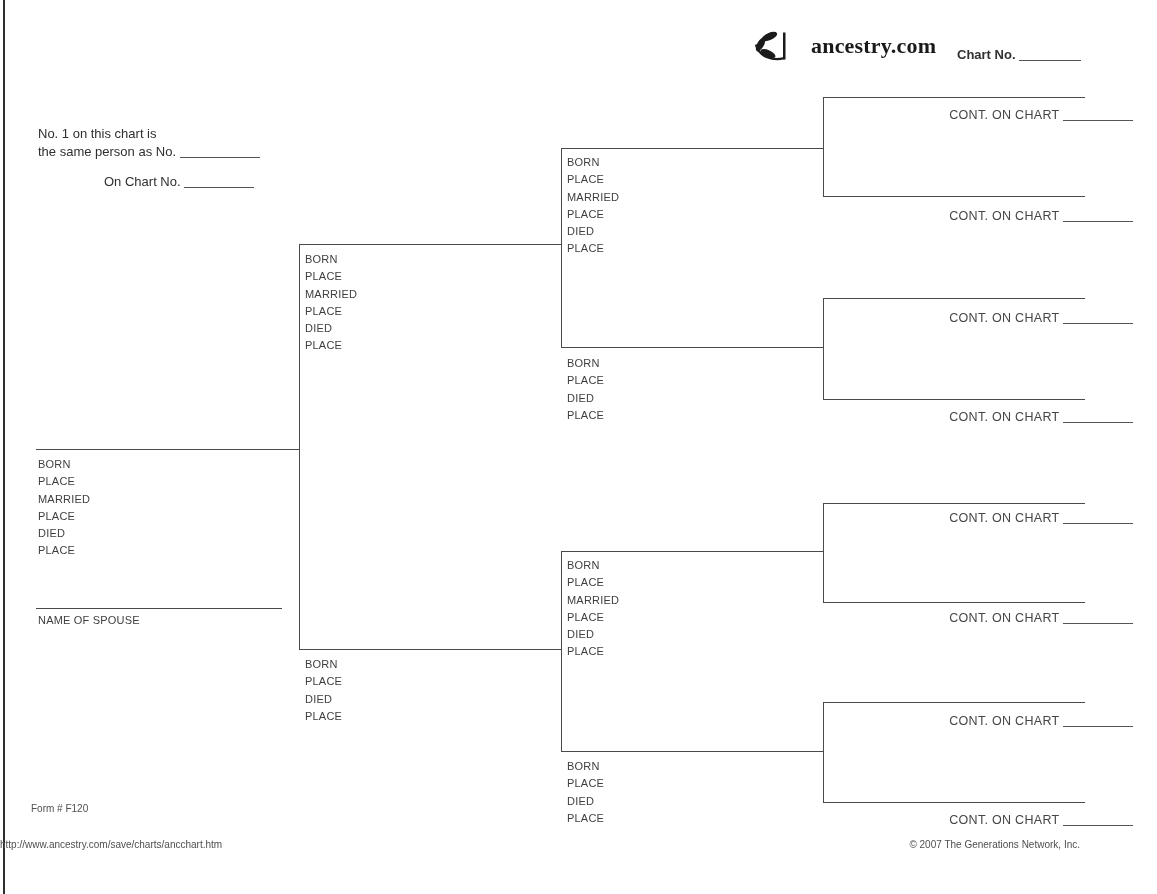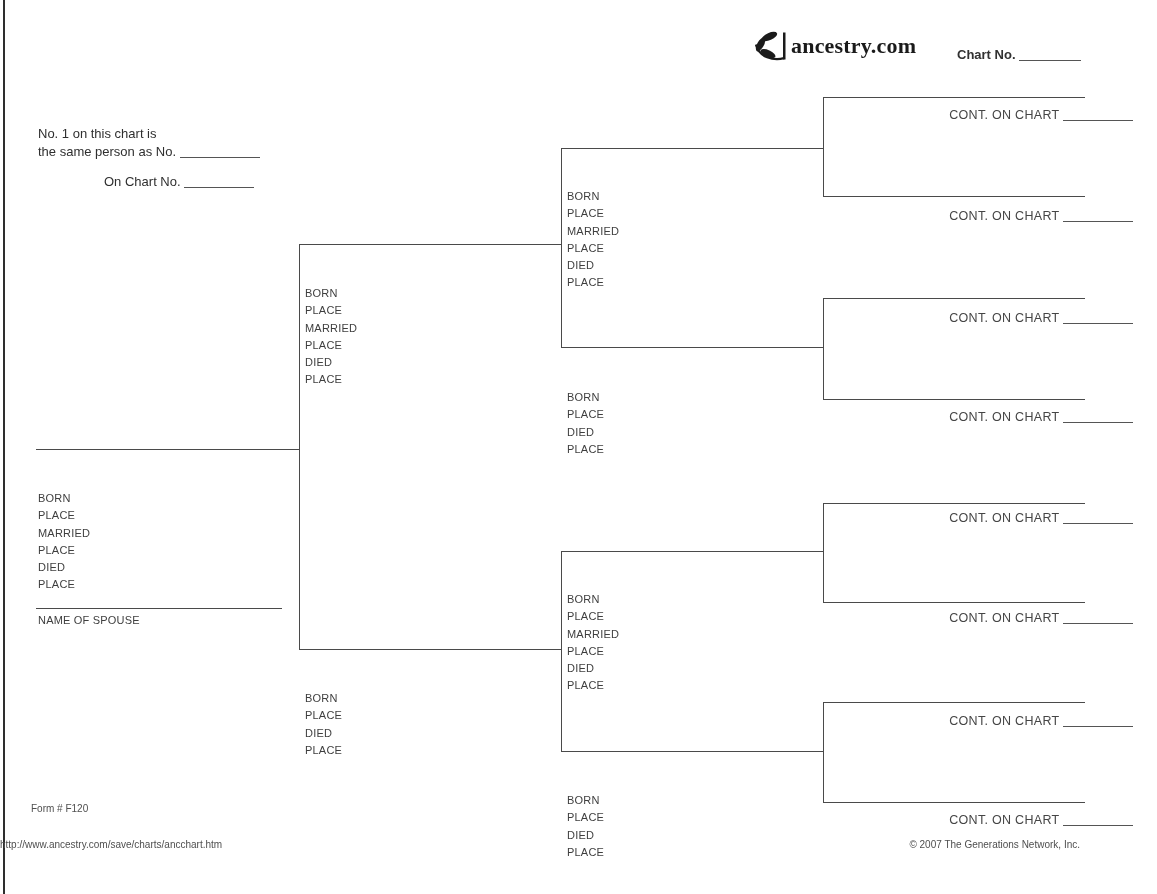--- a/index.html
+++ b/index.html
@@ -13,21 +13,21 @@
   .left-border{
     position:absolute;left:3px;top:0;width:1.5px;height:894px;
     background:#2e2e2e;
   }
   .title{
     position:absolute;left:38px;top:34px;
     font-size:28px;font-weight:700;color:#1c1c1c;letter-spacing:-0.3px;
   }
   .logo{
     position:absolute;left:753px;top:30px;height:32px;
-    display:flex;align-items:center;
+    display:flex;align-items:center;gap:20px;
   }
   .logo svg{display:block;}
   .logo-text{
     font-family:"Liberation Serif", serif;
     font-weight:700;font-size:22px;color:#1a1a1a;letter-spacing:0.2px;
     margin-left:2px;
   }
   .chart-no{
     position:absolute;left:957px;top:47px;
     font-size:13px;color:#313131;white-space:nowrap;font-weight:bold;
@@ -42,21 +42,21 @@
   .vline{position:absolute;width:1.4px;background:#4a4a4a;}
   .bracket{
     position:absolute;left:823px;width:262px;
     border-top:1.4px solid #4a4a4a;
     border-left:1.4px solid #4a4a4a;
     border-bottom:1.4px solid #4a4a4a;
     box-sizing:border-box;
   }
   .fields{
     position:absolute;
-    font-size:11px;line-height:17.3px;color:#3e3e3e;letter-spacing:0.2px;margin-top:34px;
+    font-size:11px;line-height:17.3px;color:#3e3e3e;letter-spacing:0.2px;
   }
   .spouse-label{
     position:absolute;left:38px;top:614px;
     font-size:11px;color:#3e3e3e;letter-spacing:0.2px;
   }
   .cont{
     position:absolute;right:24px;
     font-size:12.5px;color:#454545;letter-spacing:0.3px;white-space:nowrap;
   }
   .cont .blank{width:70px;}

